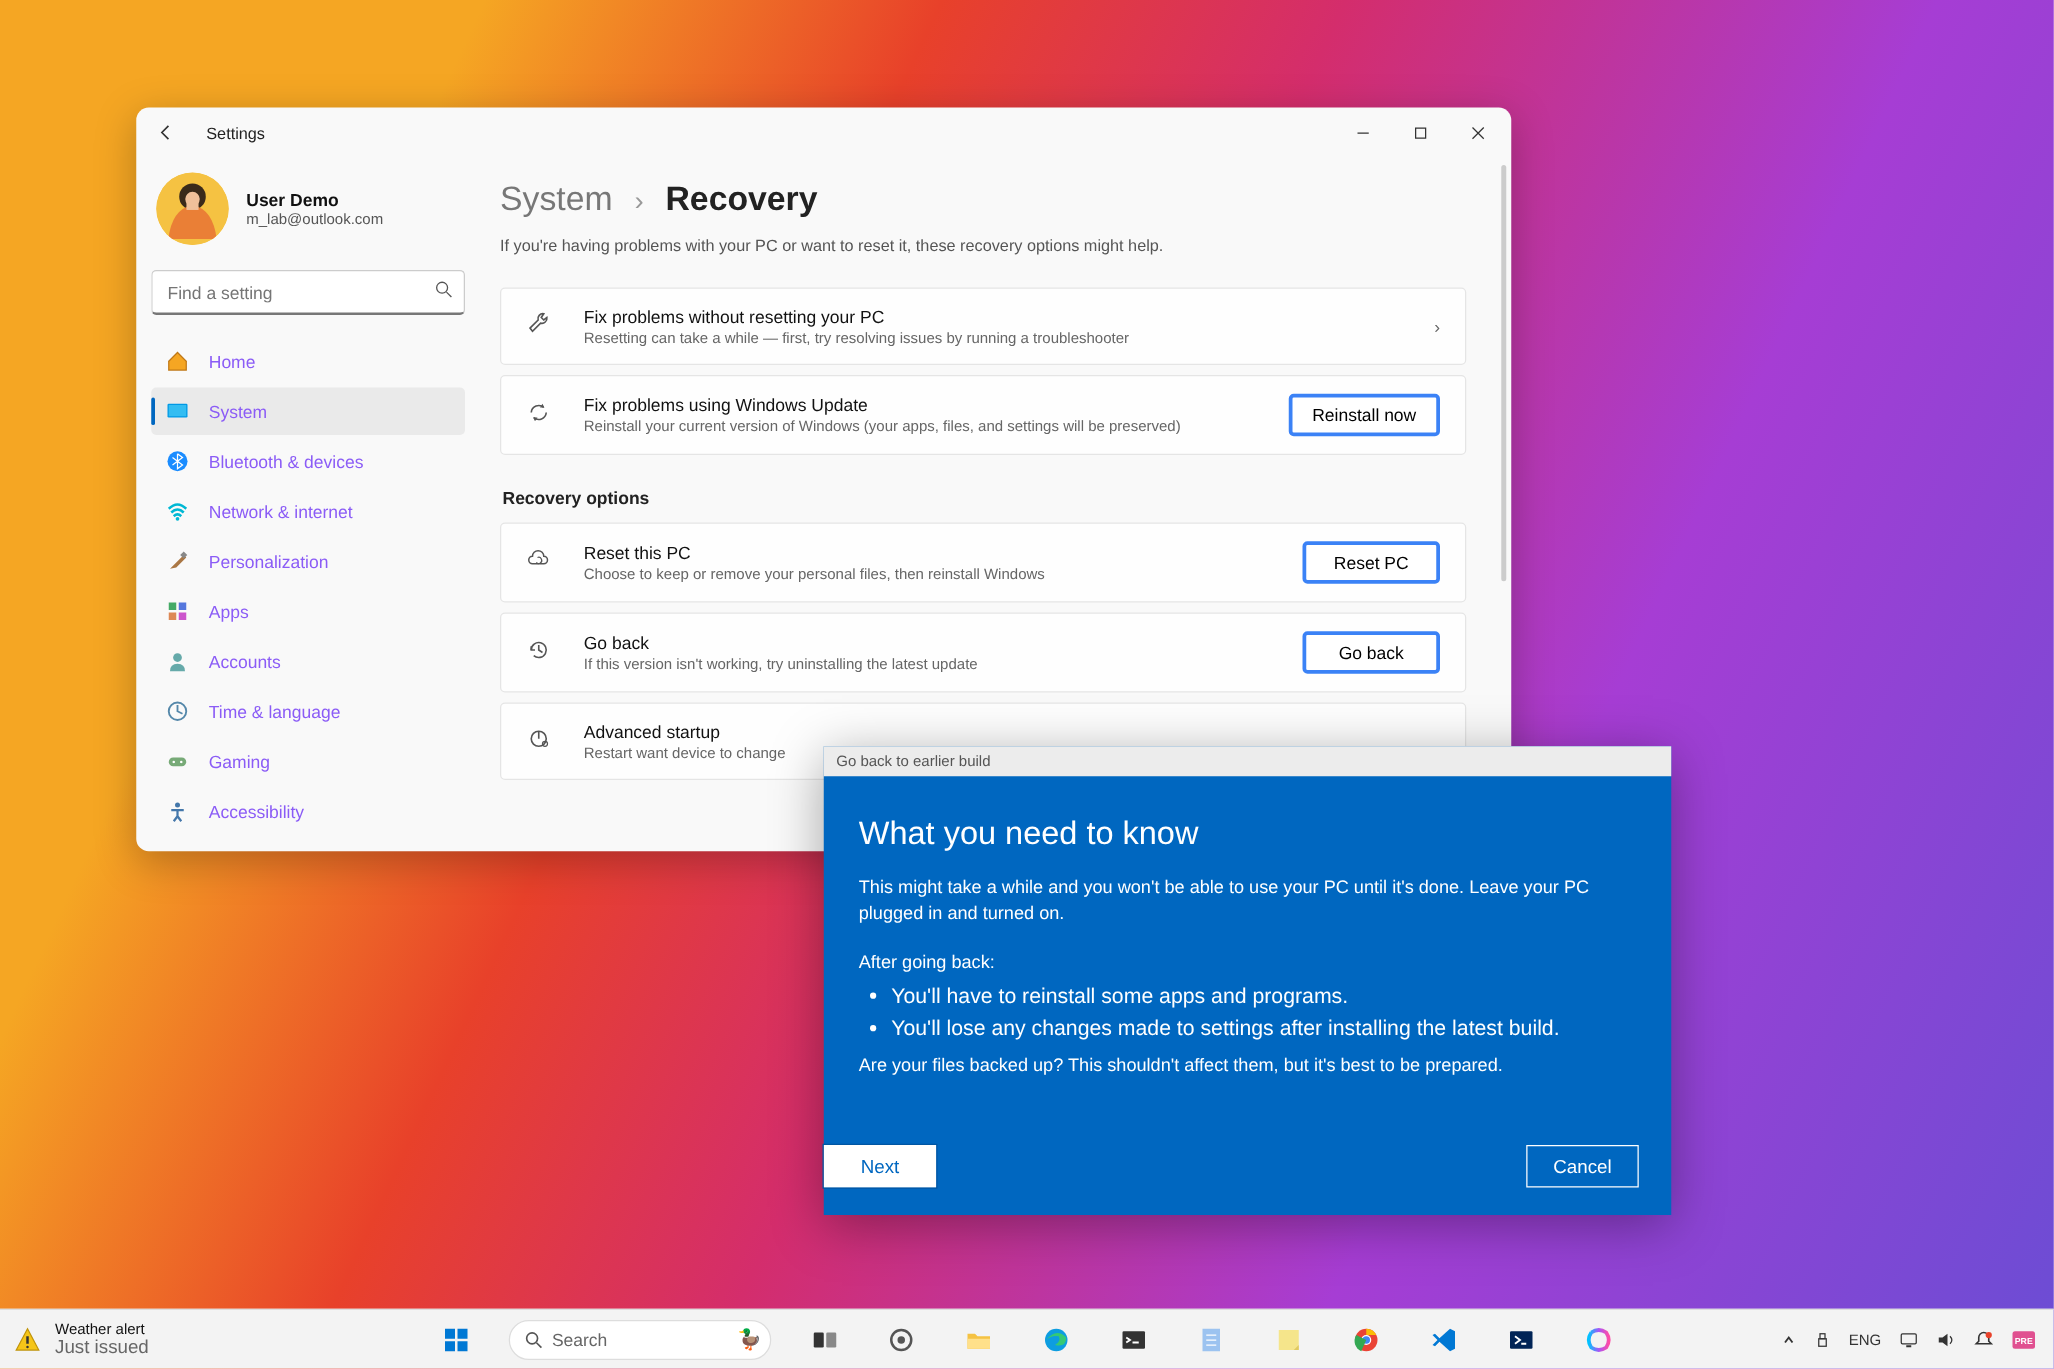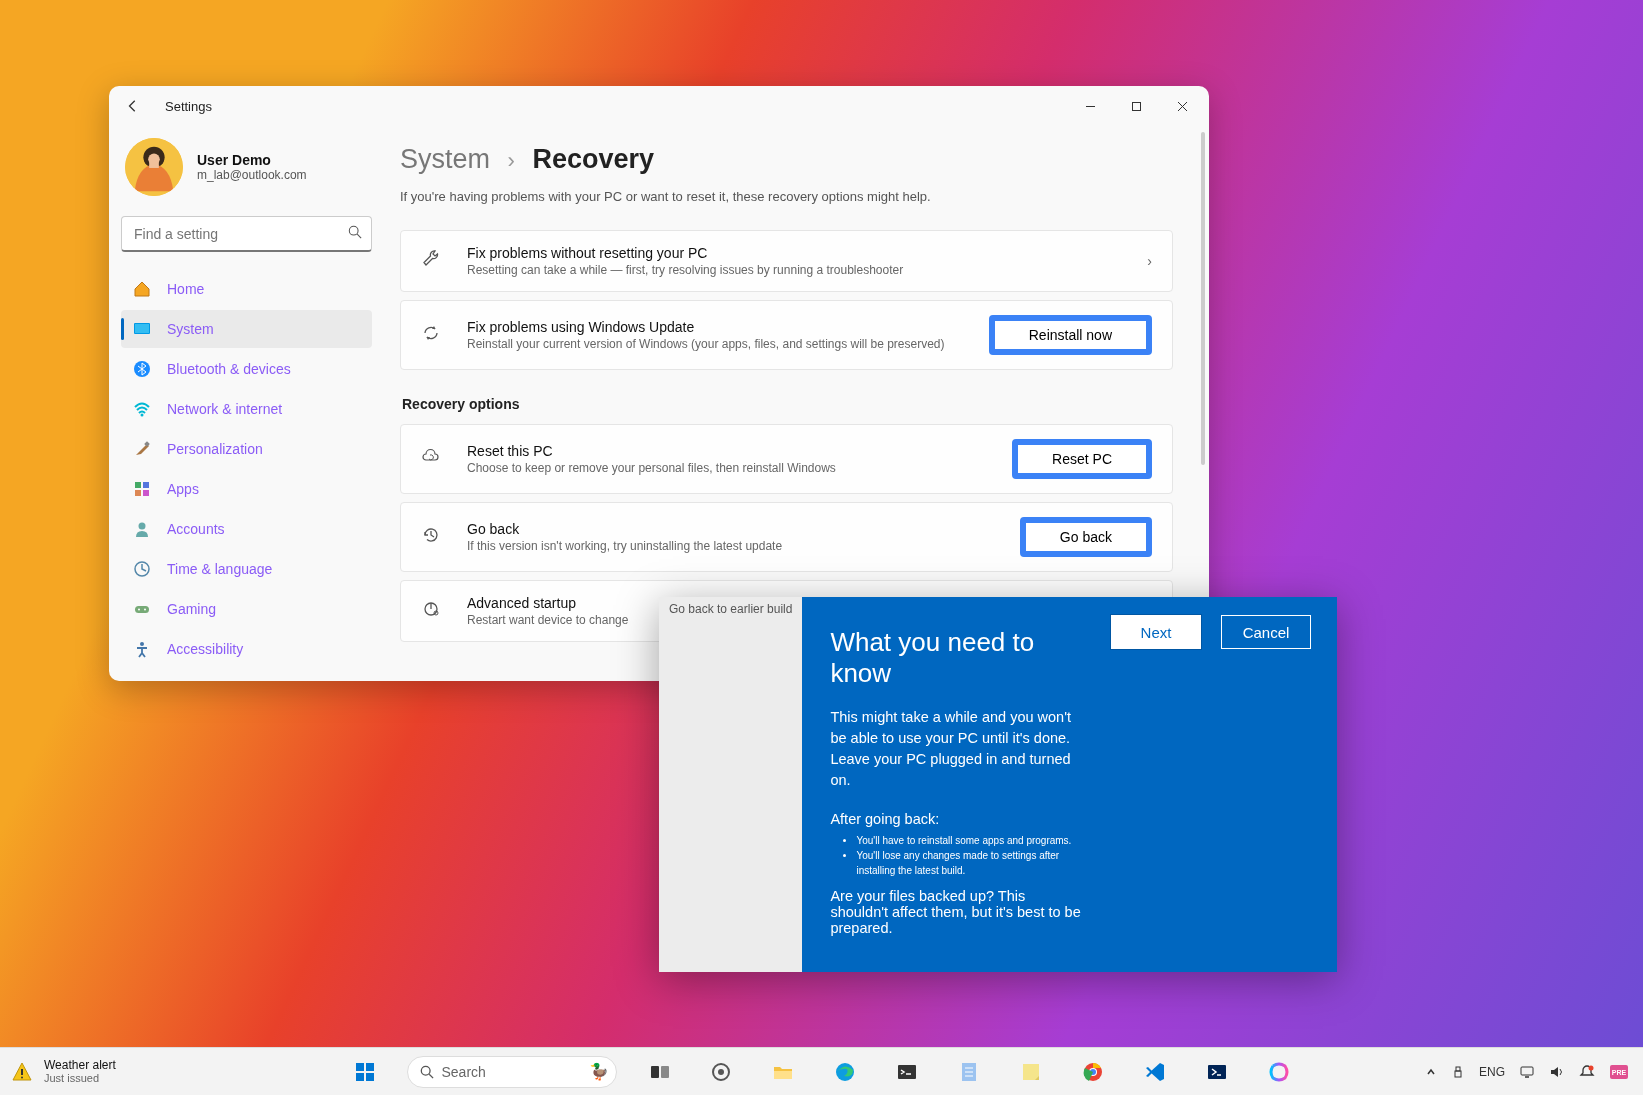--- a/index.html
+++ b/index.html
@@ -69,60 +69,60 @@
 .card {
   background:#fefefe; border:1px solid #e5e5e5; border-radius:4px;
   display:flex; align-items:center; padding: 14px 20px; margin-bottom: 8px;
 }
 .card-icon { width: 22px; color:#555; margin-right: 24px; }
 .card-body { flex:1; }
 .card-title { font-size: 14px; color:#111; }
 .card-desc { font-size: 12px; color:#666; margin-top: 2px; }
 .card-action-chevron { color:#666; font-size: 14px; }
 .card-button {
-  background:#fff; border:6px solid #3b82f6; border-radius:4px; padding: 6px 34px;
+  background:#fff; border:3px solid #3b82f6; border-radius:4px; padding: 6px 16px;
   font-size: 14px; cursor:pointer; min-width: 110px; text-align:center;
 }
 .section-heading { font-size: 14px; font-weight: 600; color:#222; margin: 26px 0 12px 2px; }
 
 
 .modal {
   position:absolute;
   left: 659px; top: 597px;
   width: 678px; height: 375px;
   background:#0067c0;
   box-shadow: 0 8px 40px rgba(0,0,0,0.35);
   color:#fff;
-  display:flex; flex-direction:row;
+  display:flex; flex-direction:column;
 }
 .modal-titlebar { background:#ececec; color:#555; font-size:12px; padding: 5px 10px; }
 .modal-body { flex:1; padding: 30px 28px 0 28px; }
 .modal-heading { font-size: 26px; font-weight: 400; margin-bottom: 18px; }
 .modal-text { font-size: 14.5px; line-height: 1.45; margin-bottom: 20px; }
 .modal-sub { font-size: 14.5px; margin-bottom: 6px; }
 .modal-list { list-style: disc; padding-left: 26px; margin-bottom: 10px; }
-.modal-list li { font-size: 10px; line-height: 1.5; }
+.modal-list li { font-size: 17px; line-height: 1.5; }
 .modal-footer { display:flex; justify-content:space-between; gap: 20px; padding: 18px 26px 22px 0; }
 .modal-btn {
   border:1px solid #fff; background:#0067c0; color:#fff; font-size: 15px;
   width: 90px; height: 34px; cursor:pointer;
 }
 .modal-btn.primary { background:#fff; color:#0067c0; box-shadow: inset 0 0 0 2px #fff; border:2px solid #fff; outline: 1px solid #0056a3; }
 
 
 .taskbar {
   position:absolute; left:0; bottom:0; right:0; height: 48px;
   background:#f3f3f3; border-top:1px solid #ddd;
   display:flex; align-items:center;
 }
 .task-left { display:flex; align-items:center; gap: 10px; padding-left: 10px; }
 .weather-icon { width:24px; height:24px; display:flex; align-items:center; justify-content:center; font-size:18px; }
 .weather-text { display:flex; flex-direction:column; line-height:1.1; }
 .weather-text .l1 { font-size:12px; color:#111; }
-.weather-text .l2 { font-size:11px; color:#666; }
+.weather-text .l2 { font-size:15px; color:#666; }
 
 .task-center { position:absolute; left:50%; transform:translateX(-50%); display:flex; align-items:center; gap: 22px; }
 .task-icon { width:40px; height:40px; display:flex; align-items:center; justify-content:center; cursor:pointer; border-radius:4px; }
 .task-icon svg, .task-icon .glyph { width:24px; height:24px; }
 .search-bar { display:flex; align-items:center; width: 210px; height:32px; background:#fff; border:1px solid #ddd; border-radius:16px; padding:0 12px; gap:8px; cursor:text; position:relative; }
 .search-bar .sl { font-size:14px; color:#666; }
 .search-bar .deco { position:absolute; right:6px; font-size:16px; }
 
 .task-right { margin-left:auto; display:flex; align-items:center; gap: 14px; padding-right: 14px; font-size:12px; color:#333; }
 .tray-icon { cursor:pointer; display:flex; align-items:center; }

